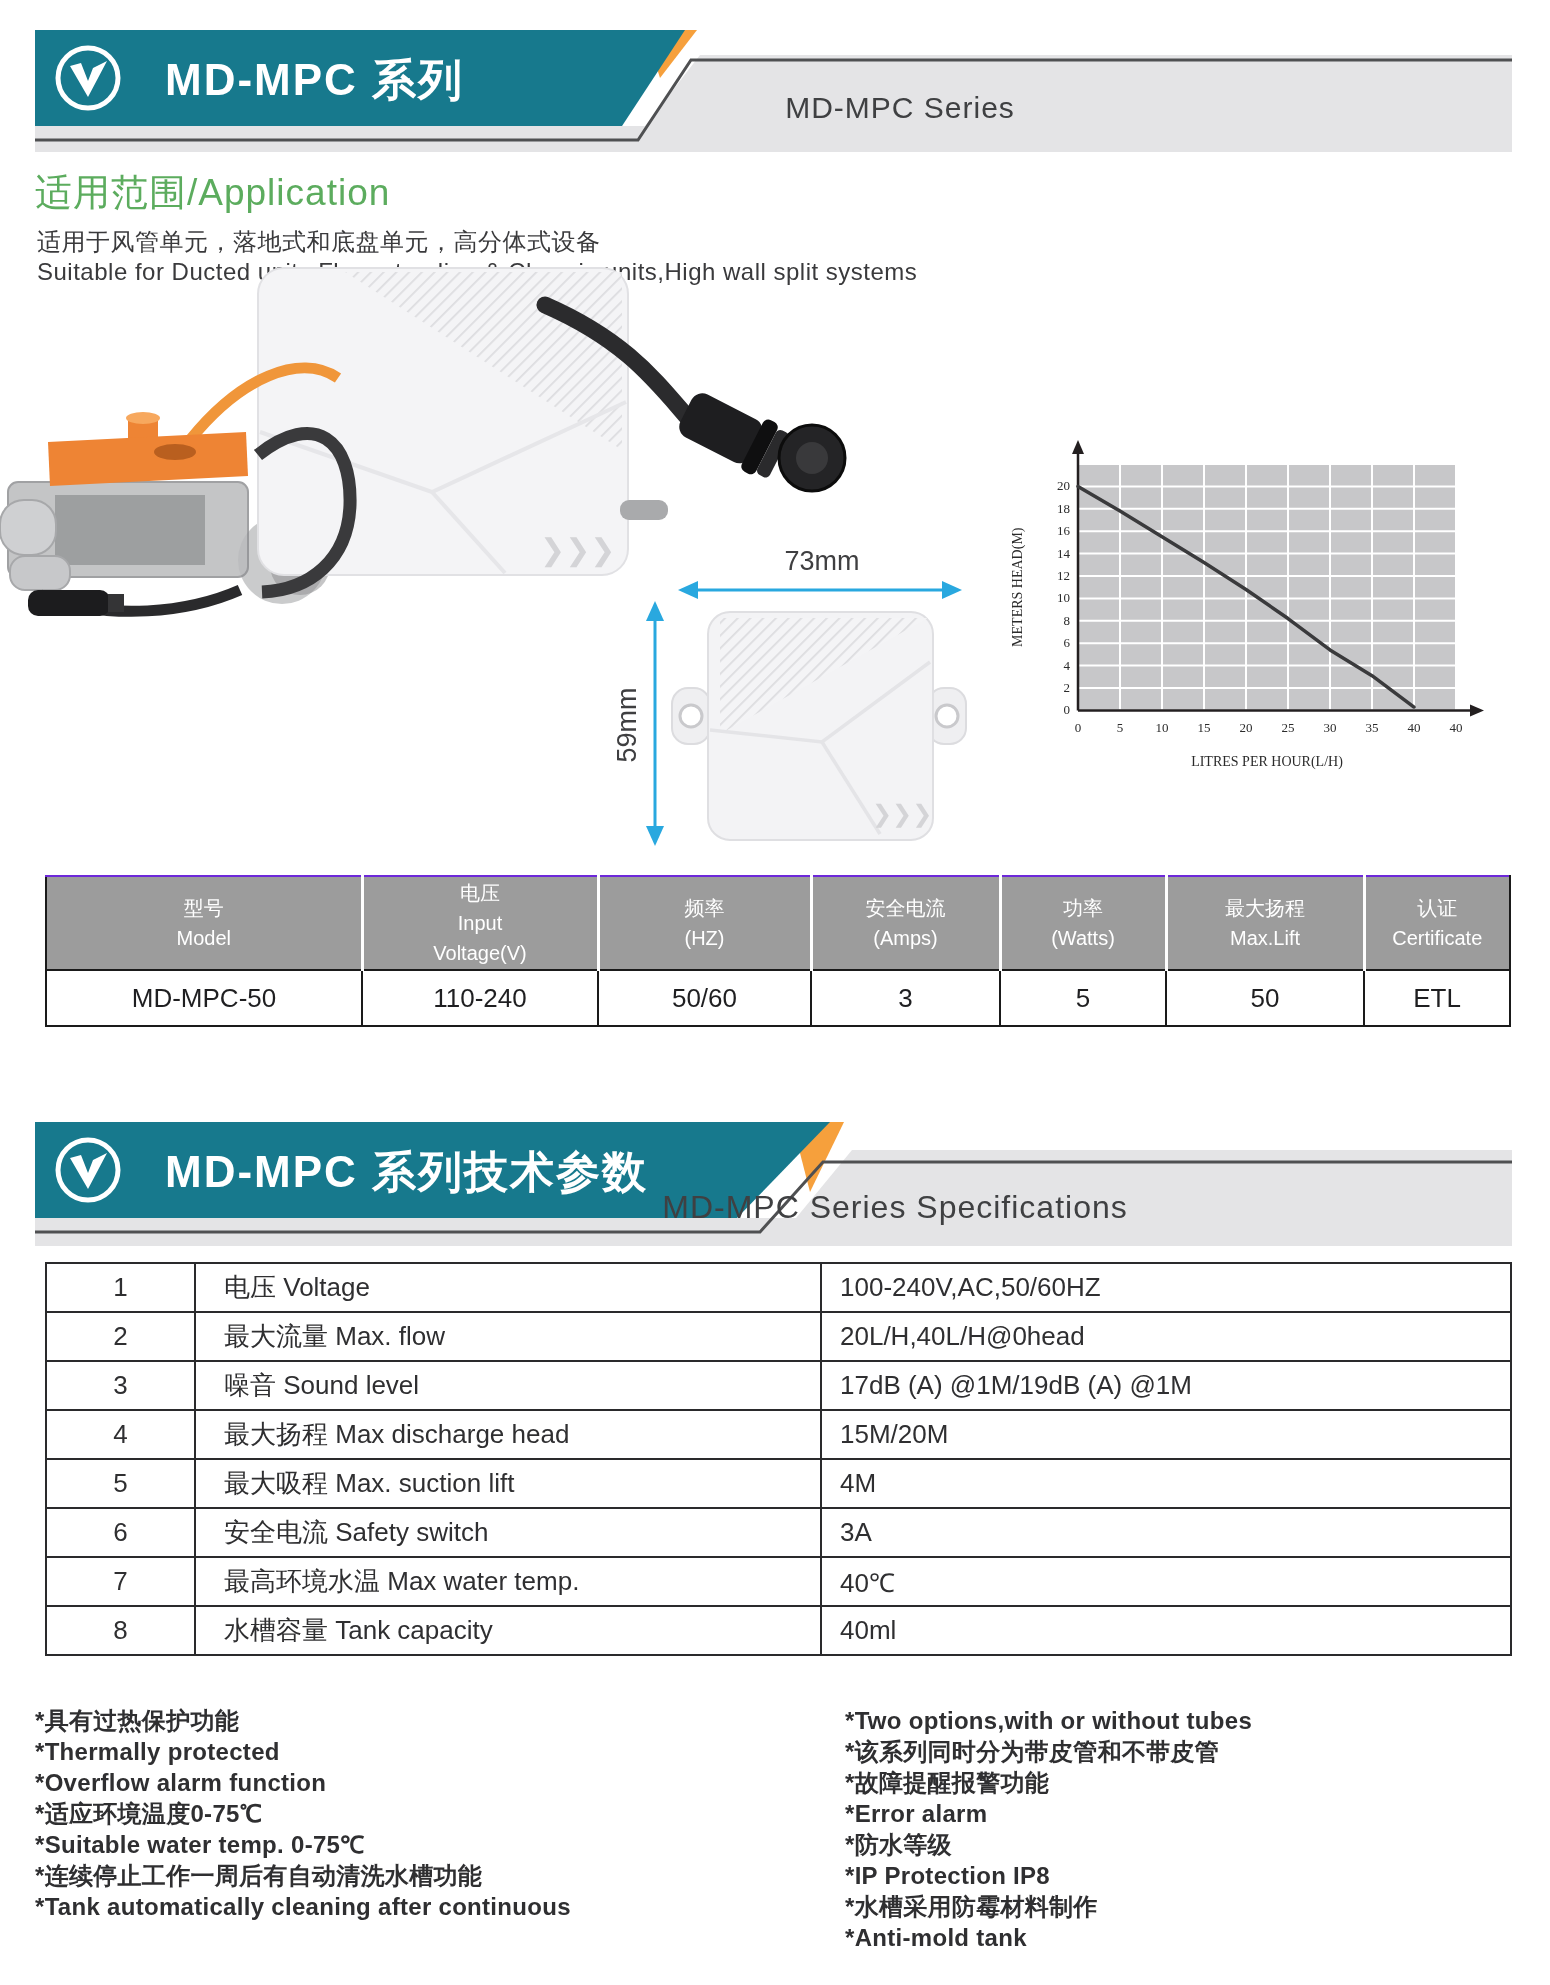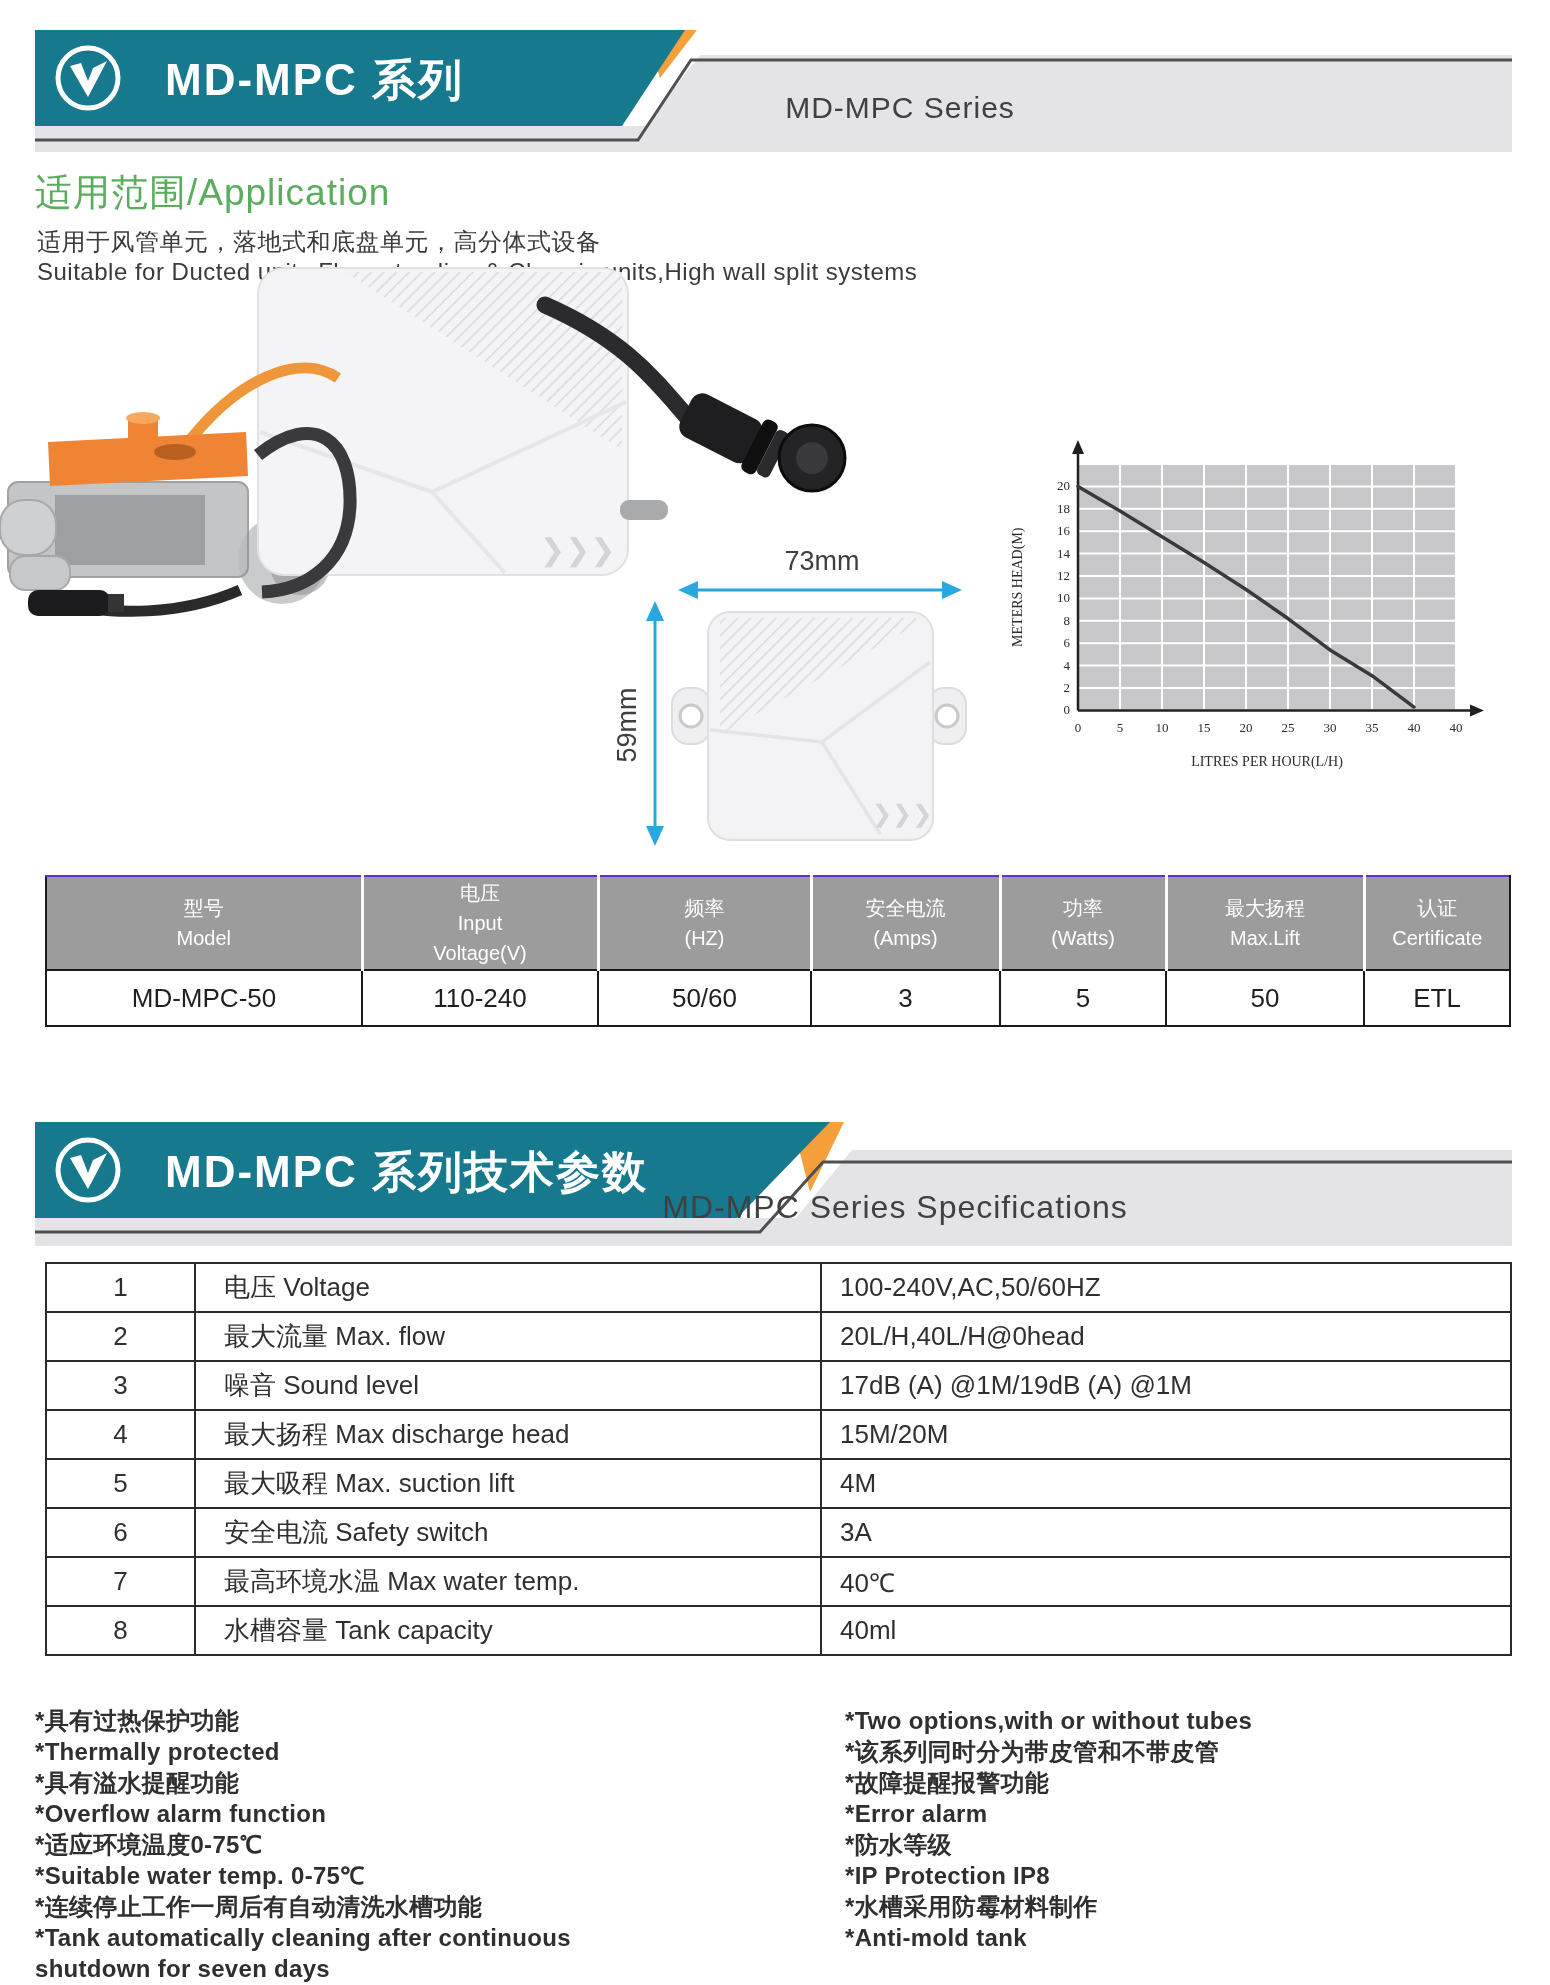--- a/index.html
+++ b/index.html
@@ -297,27 +297,25 @@
         <td class="c-num">8</td>
         <td class="c-name">水槽容量 Tank capacity</td>
         <td class="c-val">40ml</td>
       </tr>
     </tbody>
   </table>
 
   <div class="abs fncol" style="left:35px;top:1705px;width:790px">
     <div>*具有过热保护功能</div>
     <div>*Thermally protected</div>
-    <div>*具有溢水提醒功能</div>
     <div>*Overflow alarm function</div>
     <div>*适应环境温度0-75℃</div>
     <div>*Suitable water temp. 0-75℃</div>
     <div>*连续停止工作一周后有自动清洗水槽功能</div>
     <div>*Tank automatically cleaning after continuous</div>
-    <div>shutdown for seven days</div>
   </div>
   <div class="abs fncol" style="left:845px;top:1705px;width:660px">
     <div>*Two options,with or without tubes</div>
     <div>*该系列同时分为带皮管和不带皮管</div>
     <div>*故障提醒报警功能</div>
     <div>*Error alarm</div>
     <div>*防水等级</div>
     <div>*IP Protection IP8</div>
     <div>*水槽采用防霉材料制作</div>
     <div>*Anti-mold tank</div>

